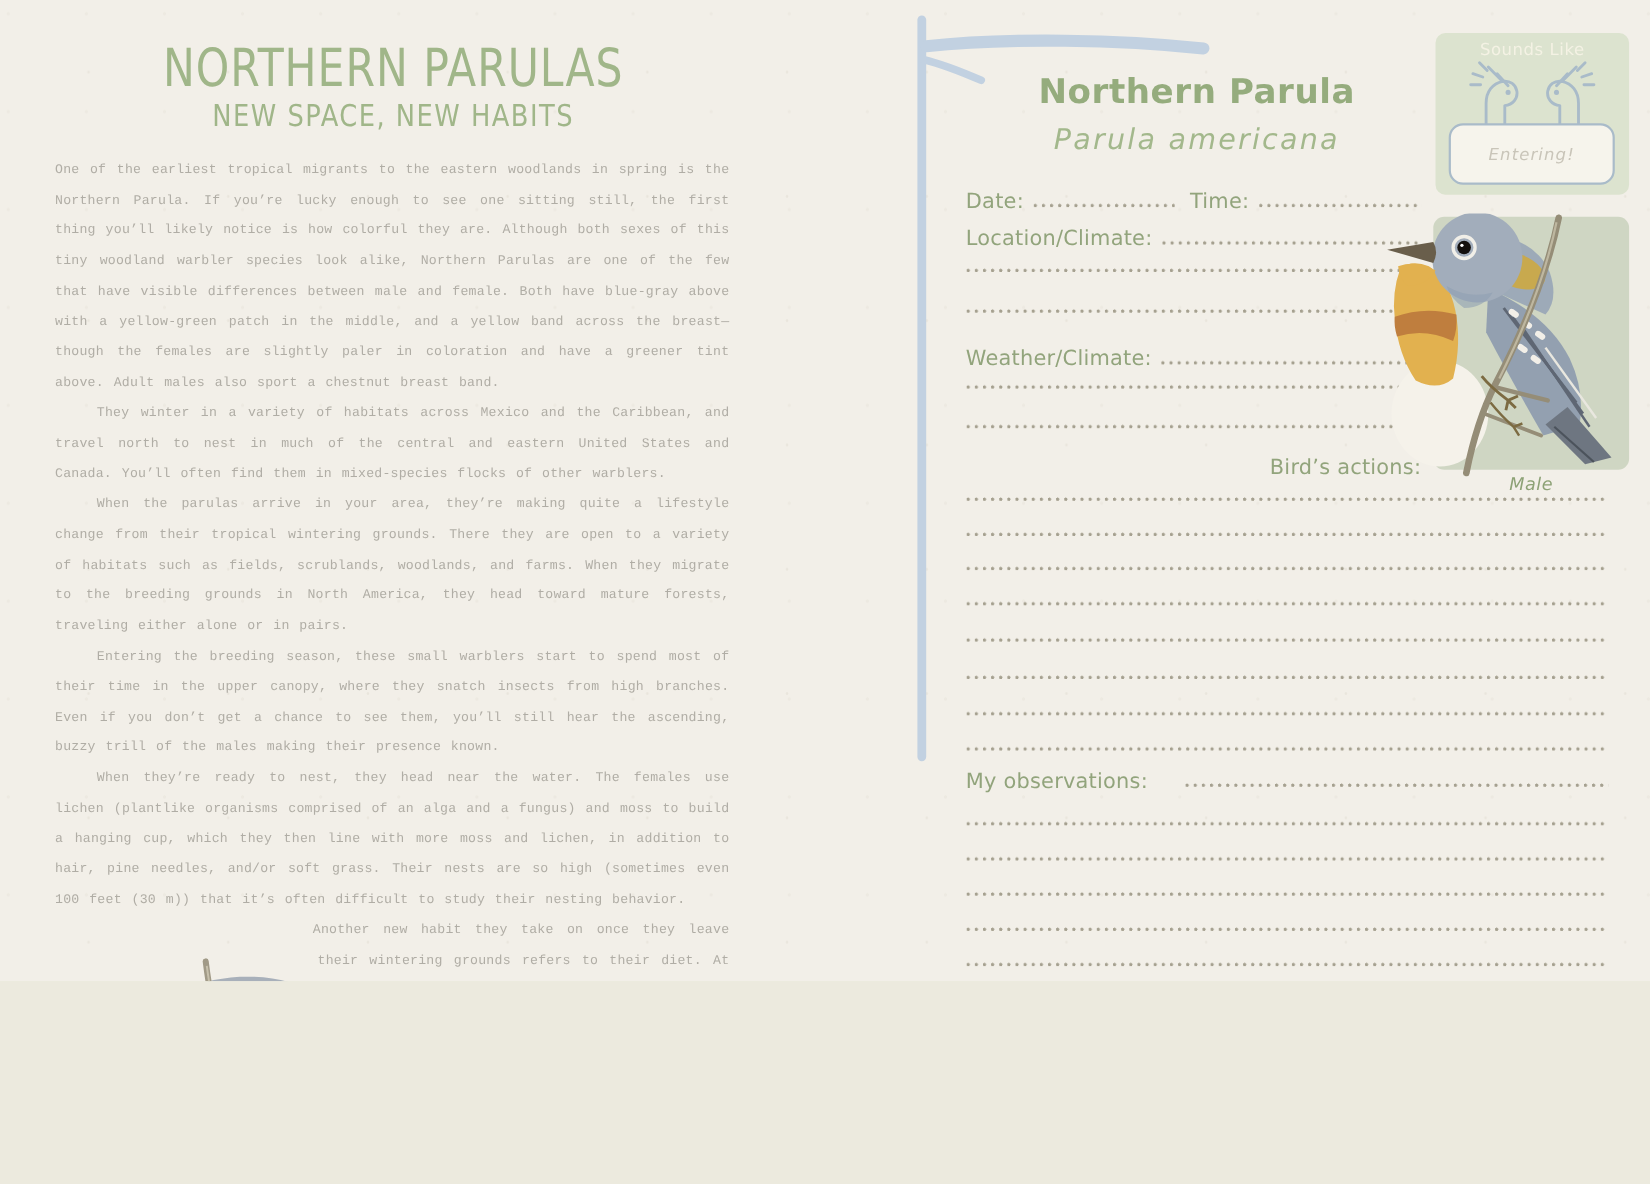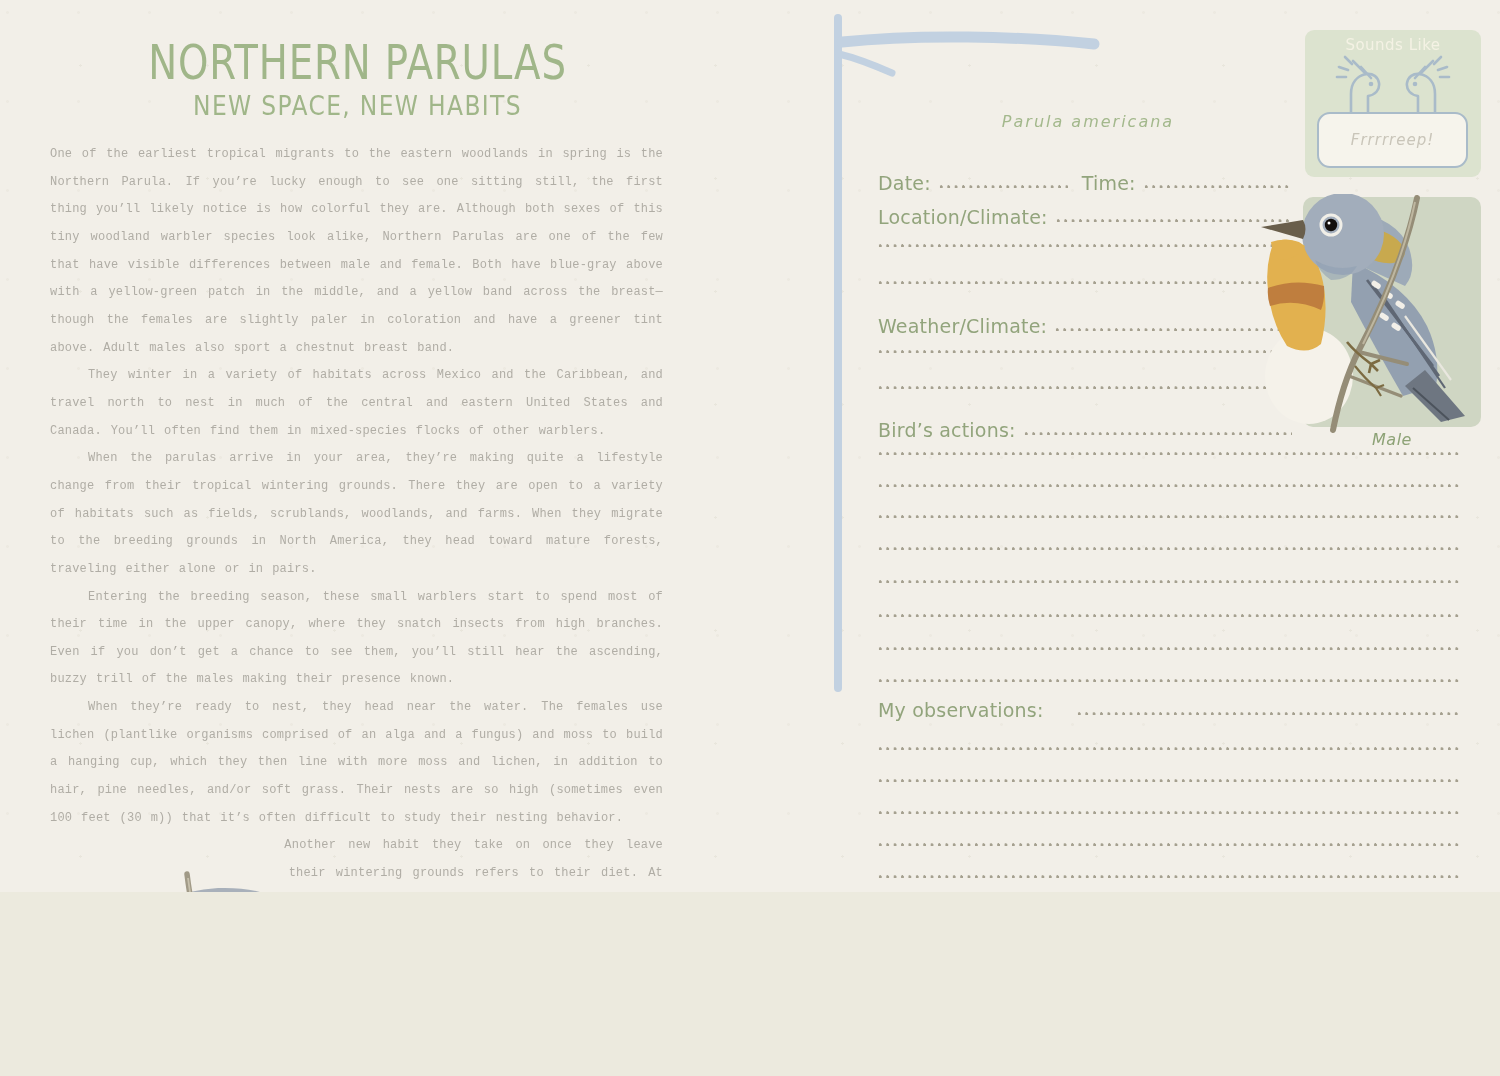--- a/index.html
+++ b/index.html
@@ -65,21 +65,21 @@
   
   .branch-svg{position:absolute;left:76px;top:10px;}
   .r-title{
     position:absolute;left:128px;top:66px;width:420px;margin:0;text-align:center;
     font-family:"DejaVu Sans", sans-serif;font-weight:bold;
     font-size:31px;color:#95ac7d;letter-spacing:0.5px;
   }
   .r-sci{
     position:absolute;left:128px;top:112px;width:420px;margin:0;text-align:center;
     font-family:"DejaVu Sans", sans-serif;font-style:italic;font-weight:400;
-    font-size:16px;color:#a3b88c;letter-spacing:2px;
+    font-size:26px;color:#a3b88c;letter-spacing:2px;
   }
   .sounds-box{
     position:absolute;left:555px;top:30px;width:176px;height:147px;
     background:#dce3cf;border-radius:9px;
   }
   .sounds-title{
     position:absolute;left:0;top:6px;width:100%;text-align:center;
     font-family:"DejaVu Sans", sans-serif;font-size:15px;
     color:#f4f2e4;letter-spacing:0.5px;
   }
@@ -214,20 +214,21 @@
   </section>
 
   <section class="page page-right">
 
     <svg class="branch-svg" width="290" height="690" viewBox="0 0 290 690">
       <path d="M12 8 L12 678" stroke="#c2d1e1" stroke-width="8" stroke-linecap="round" fill="none"></path>
       <path d="M16 32 C92 24 192 26 268 34" stroke="#c2d1e1" stroke-width="11" stroke-linecap="round" fill="none"></path>
       <path d="M13 44 C34 49 50 56 66 63" stroke="#c2d1e1" stroke-width="7" stroke-linecap="round" fill="none"></path>
     </svg>
 
+    <h2 class="r-title">Northern Parula</h2>
     <p class="r-sci">Parula americana</p>
 
     <div class="sounds-box">
       <div class="sounds-title">Sounds Like</div>
       <svg class="sounds-birds" width="156" height="62" viewBox="0 0 156 62">
         <g stroke="#a9bbc9" stroke-width="2.6" fill="none" stroke-linecap="round" stroke-linejoin="round">
           <path d="M36 62 L36 42 C36 31 42 24 51 22 C58 21 63 25 64 31 C65 38 60 43 53 44 L53 62"></path>
           <path d="M51 22 L38 9"></path>
           <path d="M56 26 L46 15"></path>
           <path d="M30 5 L37 12"></path>
@@ -239,21 +240,21 @@
             <path d="M51 22 L38 9"></path>
             <path d="M56 26 L46 15"></path>
             <path d="M30 5 L37 12"></path>
               <path d="M24 15 L33 18"></path>
               <path d="M22 25 L31 25"></path>
             <circle cx="56" cy="32" r="2.3" fill="#a9bbc9" stroke="none"></circle>
           </g>
         </g>
       </svg>
       <div class="call-box">
-        <span class="call-text">Frrrrreep!</span>
+        <span class="call-text">Entering!</span>
       </div>
     </div>
 
     <div class="row w-short" style="top:167px;">
       <span>Date:</span>
       <span class="dots"></span>
       <span class="lbl2">Time:</span>
       <span class="dots dots2"></span>
     </div>
     <div class="row w-short" style="top:201px;">
@@ -261,21 +262,21 @@
       <span class="dots"></span>
     </div>
     <div class="dotline w-short" style="top:243px;"></div>
     <div class="dotline w-short" style="top:280px;"></div>
     <div class="row w-short" style="top:310px;">
       <span>Weather/Climate:</span>
       <span class="dots"></span>
     </div>
     <div class="dotline w-short" style="top:349px;"></div>
     <div class="dotline w-short" style="top:385px;"></div>
-    <div class="row w-short" style="top:414px;">
+    <div class="row w-short" style="top:414px;flex-direction:column;">
       <span>Bird’s actions:</span>
       <span class="dots"></span>
     </div>
 
     <div class="dotline w-full" style="top:451px;"></div>
     <div class="dotline w-full" style="top:483px;"></div>
     <div class="dotline w-full" style="top:514px;"></div>
     <div class="dotline w-full" style="top:546px;"></div>
     <div class="dotline w-full" style="top:579px;"></div>
     <div class="dotline w-full" style="top:613px;"></div>

